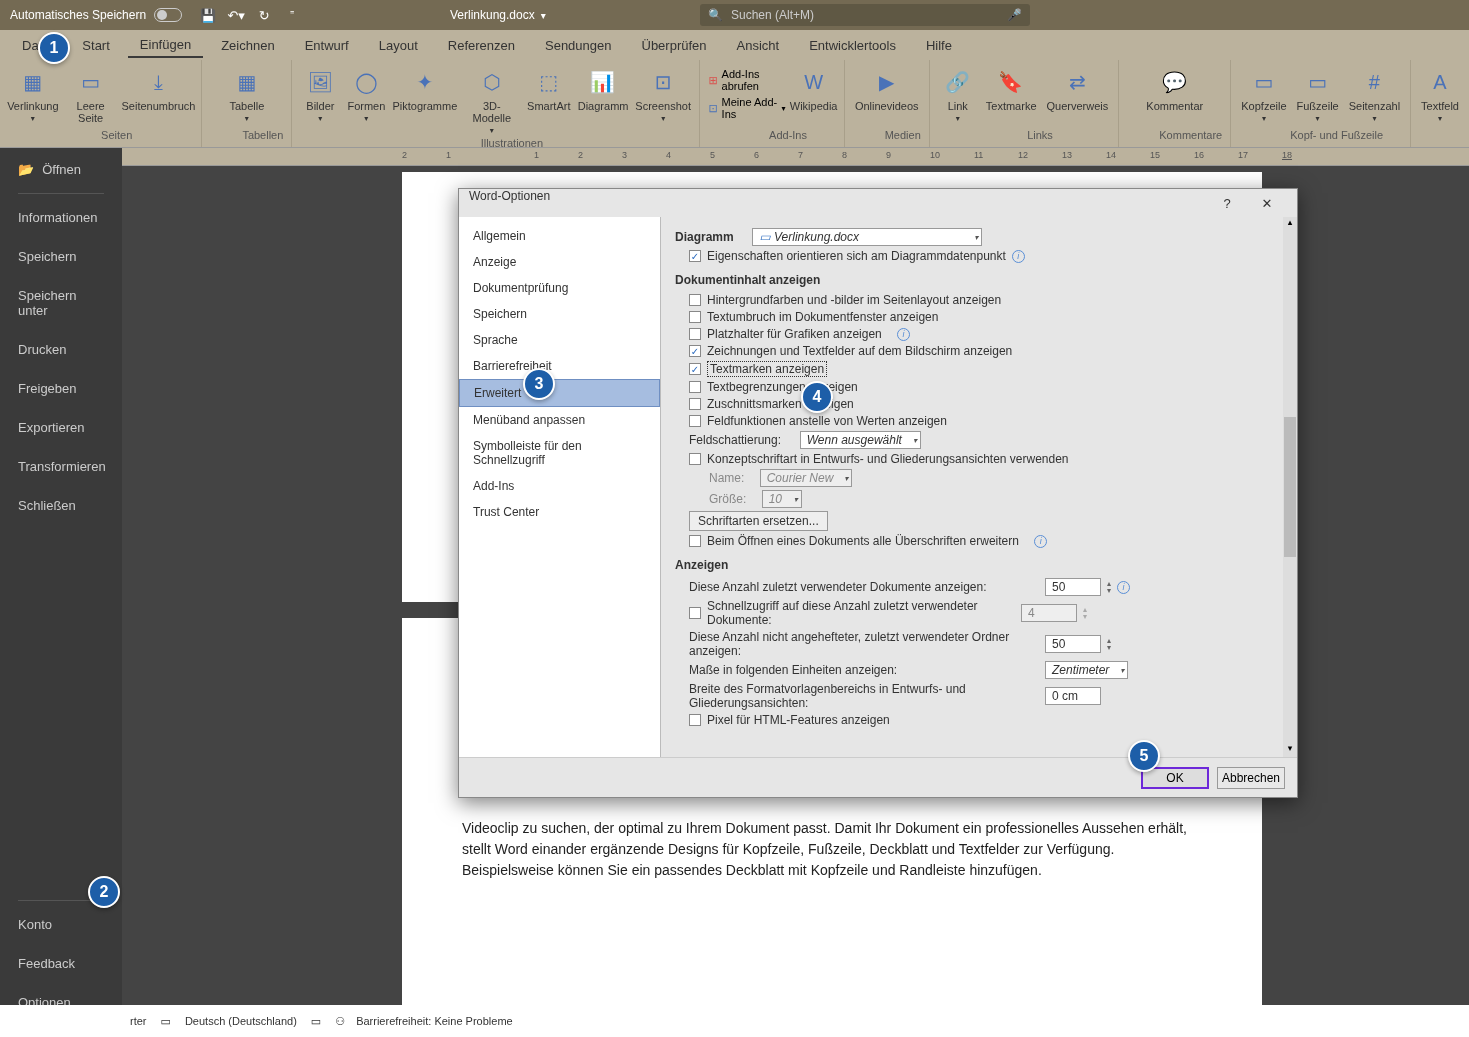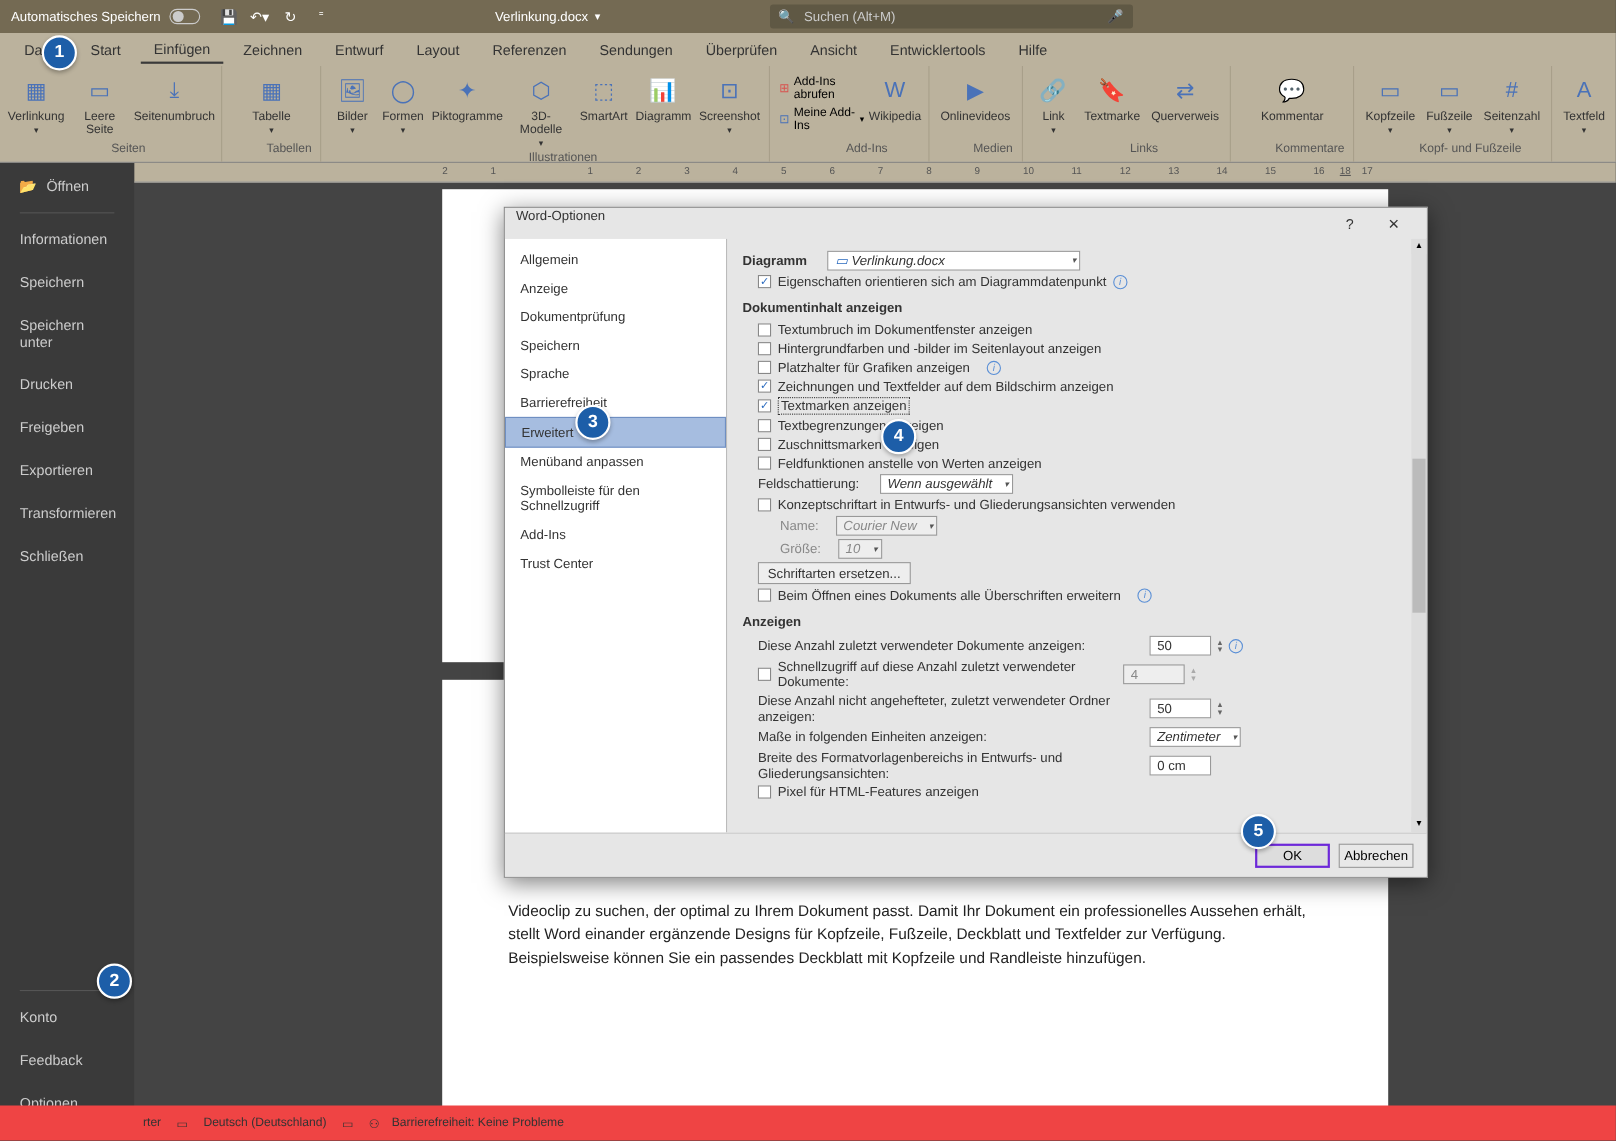--- a/index.html
+++ b/index.html
@@ -73,21 +73,21 @@
 .inputbox { border: 1px solid #999; background: #fff; padding: 1px 6px; font-size: 12px; width: 56px; }
 .btn-inline { border: 1px solid #999; background: #eee; padding: 2px 8px; font-size: 12px; cursor: pointer; }
 .info-icon { width: 13px; height: 13px; border-radius: 50%; border: 1px solid #5a8fd6; color: #5a8fd6; font-size: 9px; display: inline-flex; align-items: center; justify-content: center; font-style: italic; }
 .focus-box { border: 1px dotted #333; padding: 0 2px; }
 
 .dialog .footer { height: 40px; display: flex; align-items: center; justify-content: flex-end; padding: 0 12px; gap: 8px; border-top: 1px solid #ccc; background: #e6e6e6; }
 .dialog .footer button { width: 68px; height: 22px; border: 1px solid #999; background: #e8e8e8; font-size: 12px; cursor: pointer; }
 .dialog .footer button.ok { background: #ddd; border: 2px solid #6d28d9; }
 
 
-.statusbar { position: absolute; left: 0; right: 0; bottom: 0; height: 32px; background: #ef4444; font-size: 11px; color: #333; display: flex; align-items: center; padding-left: 130px; gap: 14px; }
+.statusbar { position: absolute; left: 0; right: 0; bottom: 0; height: 32px; background: #ffffff; font-size: 11px; color: #333; display: flex; align-items: center; padding-left: 130px; gap: 14px; }
 .statusbar .sb-item { display: flex; align-items: center; gap: 4px; }
 
 
 .bubble { position: absolute; width: 32px; height: 32px; border-radius: 50%; background: #1d5ea8; color: #fff; font-weight: bold; font-size: 16px; display: flex; align-items: center; justify-content: center; z-index: 200; border: 2px solid #fff; box-shadow: 0 2px 4px rgba(0,0,0,0.3); }
 .b1 { left: 38px; top: 32px; }
 .b2 { left: 88px; top: 876px; }
 .b3 { left: 523px; top: 368px; }
 .b4 { left: 801px; top: 381px; }
 .b5 { left: 1128px; top: 740px; }
 </style>
@@ -321,21 +321,21 @@
       <span class="tick" style="left: 720px;">8</span>
       <span class="tick" style="left: 764px;">9</span>
       <span class="tick" style="left: 808px;">10</span>
       <span class="tick" style="left: 852px;">11</span>
       <span class="tick" style="left: 896px;">12</span>
       <span class="tick" style="left: 940px;">13</span>
       <span class="tick" style="left: 984px;">14</span>
       <span class="tick" style="left: 1028px;">15</span>
       <span class="tick" style="left: 1072px;">16</span>
       <span class="tick" style="left: 1116px;">17</span>
-      <span class="tick" style="left: 1096px; text-decoration: underline;">18</span>
+      <span class="tick" style="left: 1160px; text-decoration: underline;">18</span>
     </div>
   <div class="page page1">
     <p style="margin-top:0">optimal zu Ihrem Dokument passt. Damit Ihr Dokument ein professionelles Aussehen erhält, stellt</p>
   </div>
   <div class="page page2">
     <p style="margin-top:170px">Videoclip zu suchen, der optimal zu Ihrem Dokument passt. Damit Ihr Dokument ein professionelles Aussehen erhält, stellt Word einander ergänzende Designs für Kopfzeile, Fußzeile, Deckblatt und Textfelder zur Verfügung. Beispielsweise können Sie ein passendes Deckblatt mit Kopfzeile und Randleiste hinzufügen.</p>
   </div>
 </div>
 
 <div class="dialog">
@@ -373,25 +373,25 @@
         </div>
         <div class="row indent">
           <span class="chk checked"></span>
           <span>Eigenschaften orientieren sich am Diagrammdatenpunkt</span>
           <span class="info-icon">i</span>
         </div>
 
         <div class="sect">Dokumentinhalt anzeigen</div>
         <div class="row indent">
             <span class="chk"></span>
+            <span>Hintergrundfarben und -bilder im Seitenlayout anzeigen</span>
+          </div>
+        <div class="row indent">
+            <span class="chk"></span>
             <span>Textumbruch im Dokumentfenster anzeigen</span>
-          </div>
-        <div class="row indent">
-            <span class="chk"></span>
-            <span>Hintergrundfarben und -bilder im Seitenlayout anzeigen</span>
           </div>
         <div class="row indent"><span class="chk"></span><span>Platzhalter für Grafiken anzeigen</span>&nbsp;<span class="info-icon">i</span></div>
         <div class="row indent">
             <span class="chk checked"></span>
             <span>Zeichnungen und Textfelder auf dem Bildschirm anzeigen</span>
           </div>
         <div class="row indent">
             <span class="chk checked"></span>
             <span class="focus-box">Textmarken anzeigen</span>
           </div>

